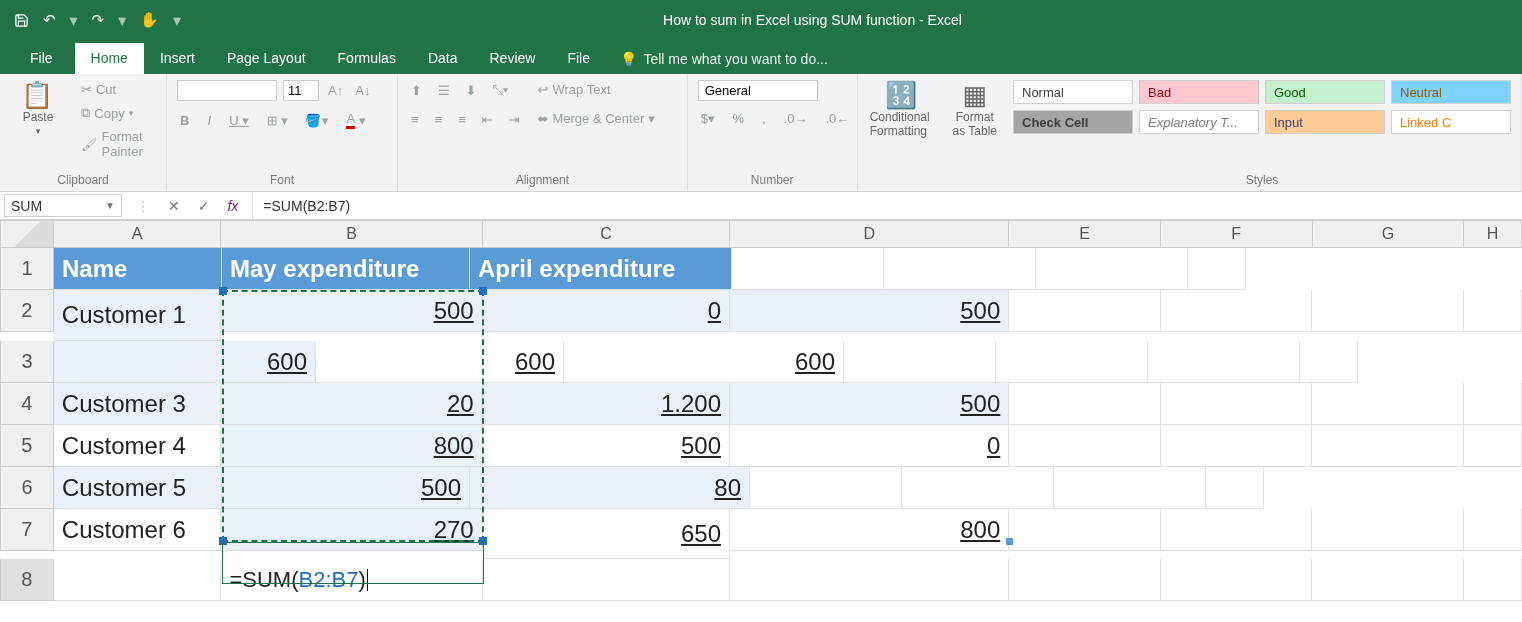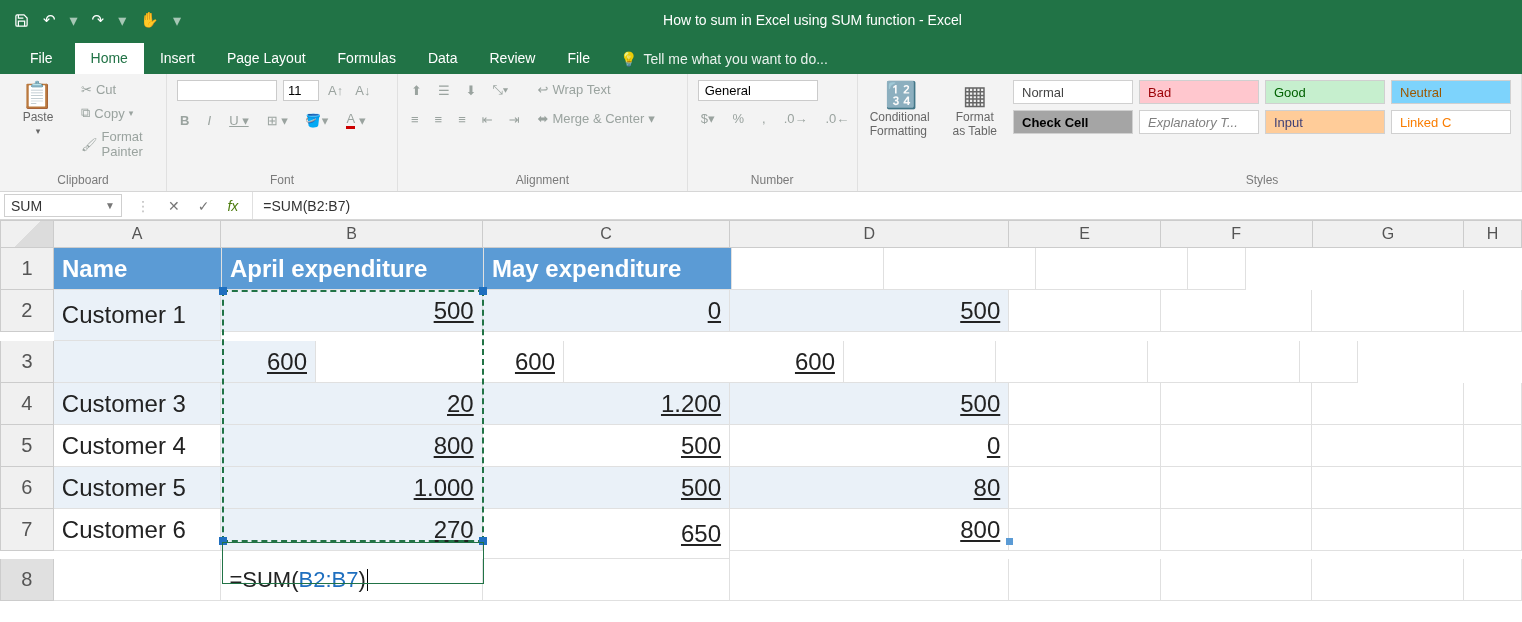--- a/index.html
+++ b/index.html
@@ -31,31 +31,31 @@
 .big-btn .icon { font-size:26px; line-height:1;}
 .font-box, .size-box { border:1px solid #cbcbcb; background:#fff; font-size:13px; padding:2px 4px;}
 .font-box { width:100px;} .size-box{width:36px;}
 .numfmt-box { border:1px solid #cbcbcb; background:#fff; font-size:13px; padding:2px 6px; width:120px;}
 .style-cell { border:1px solid #d0d0d0; background:#fff; width:120px; height:24px; font-size:13px; display:flex; align-items:center; padding:0 8px; }
 .style-grid { display:grid; grid-template-columns:repeat(4,120px); grid-template-rows:24px 24px; gap:6px 6px; }
 .style-normal{color:#444;}
 .style-bad{color:#9c0006; background:#ffc7ce;}
 .style-good{color:#006100; background:#c6efce;}
 .style-neutral{color:#9c5700; background:#7dd3fc;}
-.style-check{color:#000000; background:#a5a5a5; font-weight:bold;}
+.style-check{color:#404040; background:#a5a5a5; font-weight:bold;}
 .style-expl{color:#7f7f7f; font-style:italic;}
 .style-input{color:#3f3f76; background:#ffcc99;}
 .style-linked{color:#fa7d00;}
 
 
 .formula-bar { height:28px; border-bottom:1px solid #d6d6d6; display:flex; align-items:stretch; font-size:14px; color:#333;}
 .name-box { width:118px; border:1px solid #cfcfcf; margin:2px 0 2px 4px; display:flex; align-items:center; padding:0 6px; justify-content:space-between; background:#fff;}
 .name-box .dd{font-size:10px;color:#777;}
 .fn-btns { display:flex; align-items:center; gap:18px; padding:0 14px; color:#777;}
-.fx-label{ font-style:italic; color:#4d7c0f;}
+.fx-label{ font-style:italic; color:#701a75;}
 .formula-input { flex:1; display:flex; align-items:center; padding:0 10px; border-left:1px solid #e0e0e0;}
 
 
 .grid { position:relative; }
 .headers { display:flex; }
 .corner { width:54px; height:28px; background: linear-gradient(135deg,#f0f0f0 50%,#dcdcdc 50%); border:1px solid #ccc;}
 .colh { height:28px; background:#f0f0f0; border:1px solid #ccc; border-left:none; display:flex; align-items:center; justify-content:center; font-size:16px; color:#555;}
 .row { display:flex; }
 .rowh { width:54px; background:#f0f0f0; border:1px solid #ccc; border-top:none; display:flex; align-items:center; justify-content:center; font-size:20px; color:#555;}
 .cell { border:1px solid #e0e0e0; border-top:none; border-left:none; padding:4px 8px; font-size:24px; display:flex; align-items:center; overflow:hidden; white-space:nowrap;}
@@ -253,22 +253,22 @@
     <div class="colh" style="width:280px">D</div>
     <div class="colh" style="width:152px">E</div>
     <div class="colh" style="width:152px">F</div>
     <div class="colh" style="width:152px">G</div>
     <div class="colh" style="width:58px">H</div>
   </div>
 
   <div class="row">
     <div class="rowh" style="height:42px">1</div>
     <div class="cell hdrcell" style="width:168px;height:42px">Name</div>
+    <div class="cell hdrcell" style="width:248px;height:42px">May expenditure</div>
     <div class="cell hdrcell" style="width:262px;height:42px">April expenditure</div>
-    <div class="cell hdrcell" style="width:248px;height:42px">May expenditure</div>
     <div class="cell" style="width:152px;height:42px"></div>
     <div class="cell" style="width:152px;height:42px"></div>
     <div class="cell" style="width:152px;height:42px"></div>
     <div class="cell" style="width:58px;height:42px"></div>
   </div>
 
   <div class="row">
     <div class="rowh" style="height:42px">2</div>
     <div class="cell datacell band" style="width:168px;height:51px">Customer 1</div>
     <div class="cell datacell band num" style="width:262px;height:42px">500</div>
@@ -307,21 +307,20 @@
     <div class="cell datacell num" style="width:248px;height:42px">500</div>
     <div class="cell datacell num" style="width:280px;height:42px">0</div>
     <div class="cell" style="width:152px;height:42px"></div>
     <div class="cell" style="width:152px;height:42px"></div>
     <div class="cell" style="width:152px;height:42px"></div>
     <div class="cell" style="width:58px;height:42px"></div>
   </div>
   <div class="row">
     <div class="rowh" style="height:42px">6</div>
     <div class="cell datacell band" style="width:168px;height:42px">Customer 5</div>
-    <div class="cell datacell band num" style="width:262px;height:42px">1.000</div>
     <div class="cell datacell band num" style="width:248px;height:42px">500</div>
     <div class="cell datacell band num" style="width:280px;height:42px">80</div>
     <div class="cell" style="width:152px;height:42px"></div>
     <div class="cell" style="width:152px;height:42px"></div>
     <div class="cell" style="width:152px;height:42px"></div>
     <div class="cell" style="width:58px;height:42px"></div>
   </div>
   <div class="row">
     <div class="rowh" style="height:42px">7</div>
     <div class="cell datacell" style="width:168px;height:42px">Customer 6</div>

